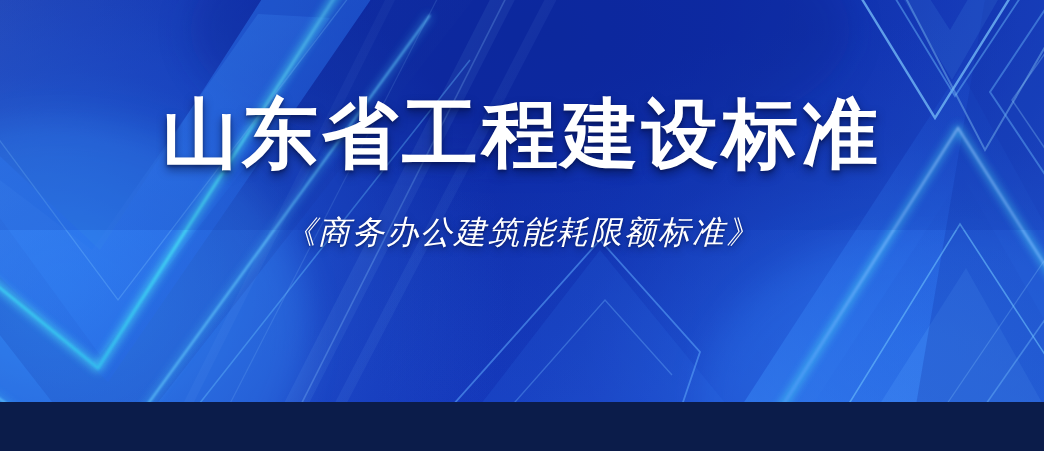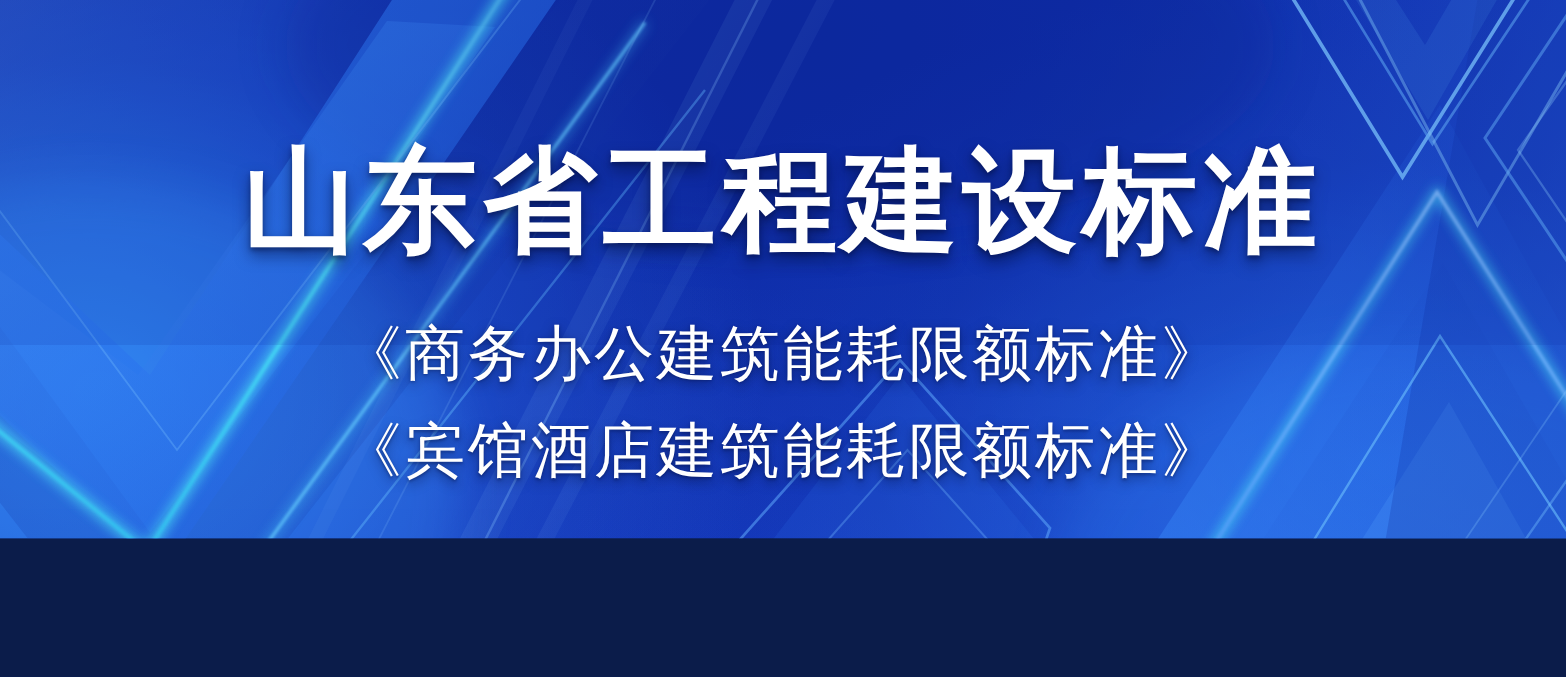--- a/index.html
+++ b/index.html
@@ -3,21 +3,21 @@
 <meta charset="utf-8">
 <style>
   html, body {
     margin: 0;
     padding: 0;
     background: #0b1c4a;
   }
   #banner {
     position: relative;
     width: 1044px;
-    height: 359px;
+    height: 402px;
     overflow: hidden;
     font-family: "Liberation Sans", "DejaVu Sans", sans-serif;
     
     background:
       radial-gradient(ellipse 620px 520px at 6% 72%, rgba(46,140,245,0.85) 0%, rgba(40,110,230,0.35) 42%, rgba(20,60,180,0) 72%),
       radial-gradient(ellipse 700px 420px at 88% 86%, rgba(42,120,240,0.55) 0%, rgba(30,80,200,0.20) 48%, rgba(20,60,180,0) 78%),
       radial-gradient(ellipse 760px 460px at 52% 8%, rgba(11,40,160,0.75) 0%, rgba(14,45,165,0.30) 55%, rgba(14,45,165,0) 80%),
       linear-gradient(118deg, #2a4cbb 0%, #1b3fc0 18%, #1533b4 40%, #1336ba 58%, #1c47c9 78%, #2759d8 100%);
   }
   #banner .layer {
@@ -50,29 +50,30 @@
     font-family: "DejaVu Sans", "Liberation Sans", sans-serif;
   }
   .subtitles {
     margin-top: 44px;
     display: flex;
     flex-direction: column;
     align-items: center;
     gap: 25px;
   }
   .subtitle {
-    font-size: 40px;
+    font-size: 32px;
     line-height: 1;
     color: #ffffff;
     letter-spacing: 2px;
     white-space: nowrap;
     font-family: "DejaVu Serif", "Liberation Serif", serif;
     text-shadow:
       0 3px 7px rgba(5,16,62,0.55),
       0 1px 2px rgba(5,16,62,0.4);
+    font-style: italic;
   }
 </style>
 </head>
 <body>
 
 <div id="banner">
 
   <svg class="layer" width="1044" height="451" viewBox="0 0 1044 451" preserveAspectRatio="none" xmlns="http://www.w3.org/2000/svg">
     <defs>
       <linearGradient id="gBrightPanelL" x1="0" y1="0" x2="1" y2="1">
@@ -197,17 +198,16 @@
     </g>
 
     <rect x="0" y="0" width="1044" height="230" fill="#0a2390" opacity="0.12"></rect>
   </svg>
 
   <div class="content">
     <div class="title">山东省工程建设标准</div>
 
     <div class="subtitles">
       <div class="subtitle">《商务办公建筑能耗限额标准》</div>
-      <div class="subtitle">《宾馆酒店建筑能耗限额标准》</div>
     </div>
   </div>
 
 </div>
 
 </body></html>

